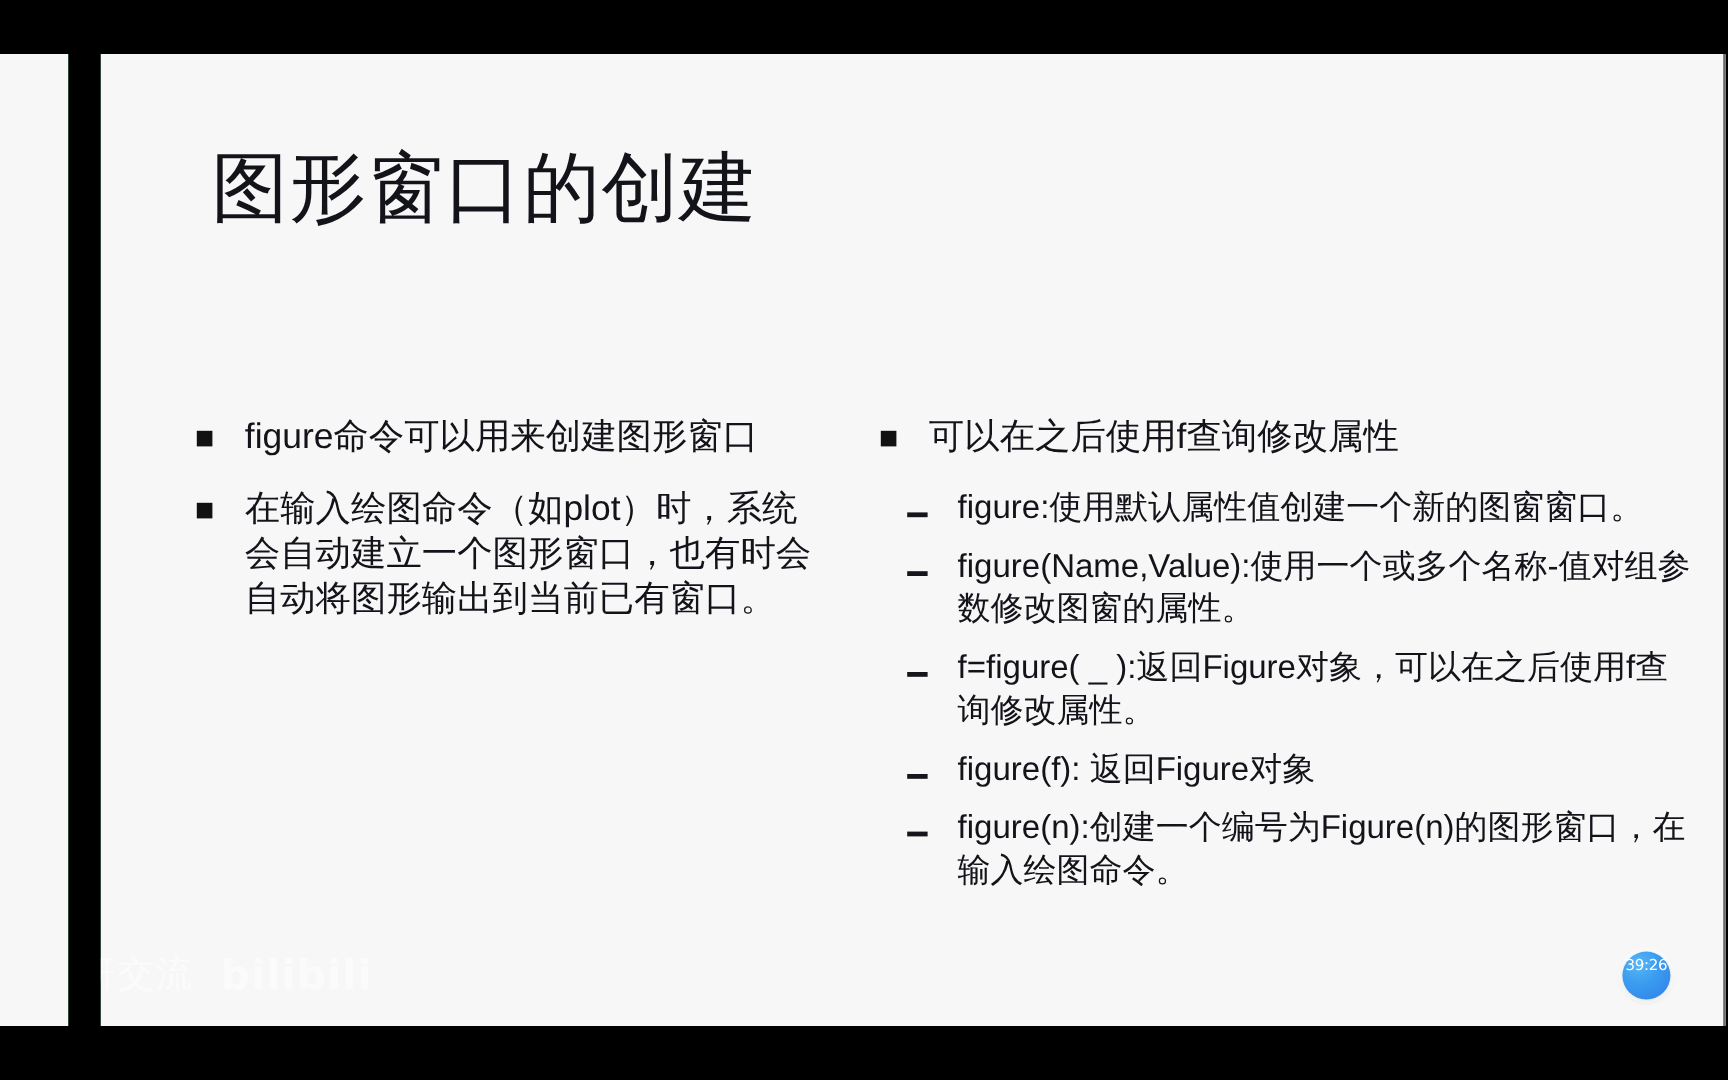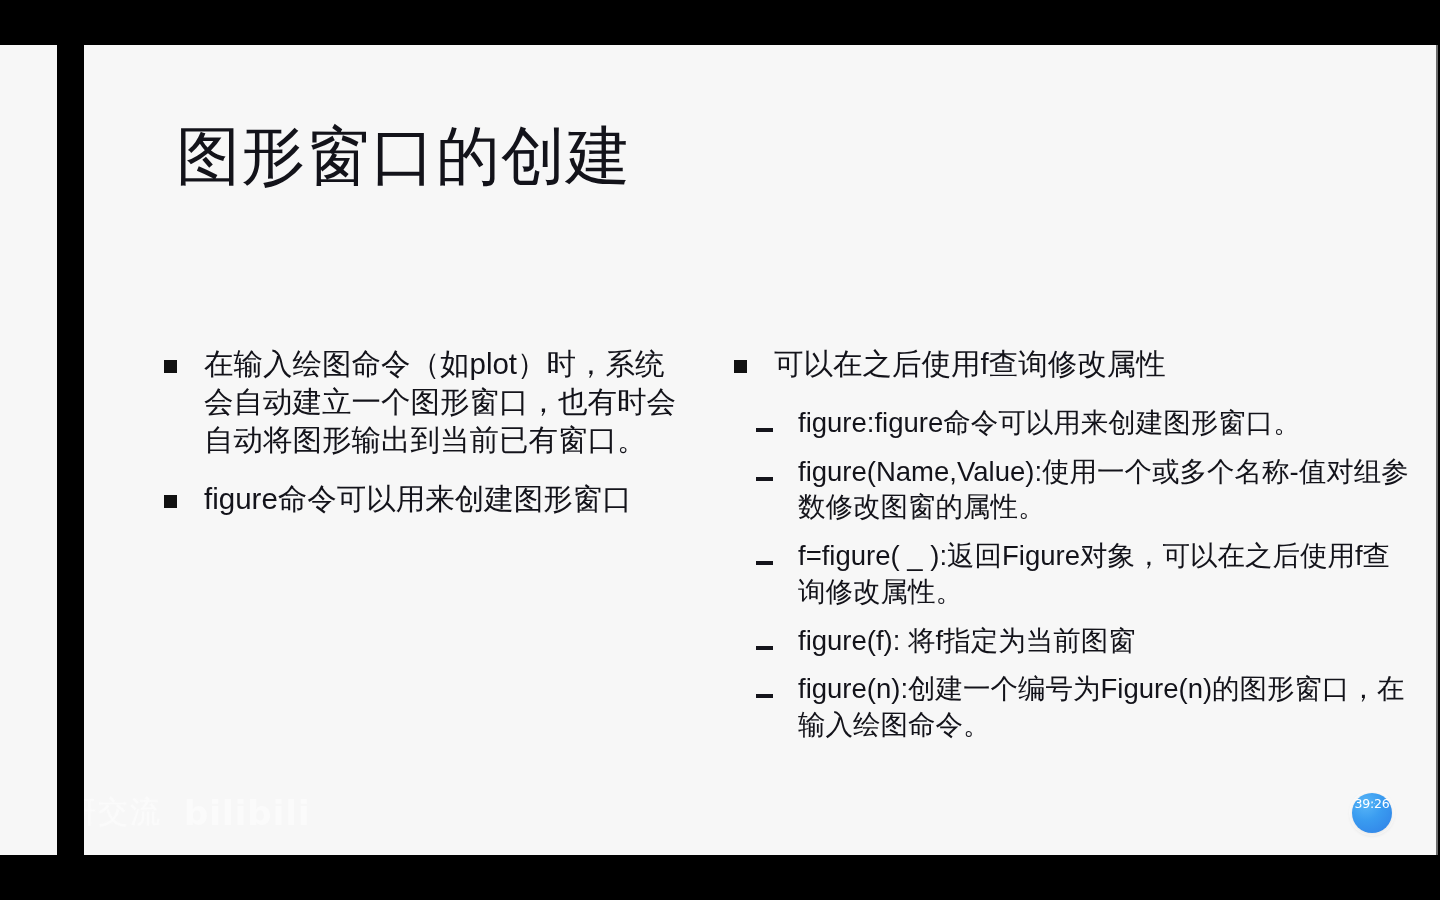--- a/index.html
+++ b/index.html
@@ -232,58 +232,58 @@
   <div id="slide">
 
     <div class="slide-right-edge"></div>
 
     <div class="slide-title">图形窗口的创建</div>
 
     <div class="col col-left">
 
       <div class="bullet-l1">
         <span class="marker"><i class="sq"></i></span>
-        <span class="text">在输入绘图命令（如plot）时，系统会自动建立一个图形窗口，也有时会自动将图形输出到当前已有窗口。</span>
+        <span class="text">figure命令可以用来创建图形窗口</span>
       </div>
 
       <div class="bullet-l1">
         <span class="marker"><i class="sq"></i></span>
-        <span class="text">figure命令可以用来创建图形窗口</span>
+        <span class="text">在输入绘图命令（如plot）时，系统会自动建立一个图形窗口，也有时会自动将图形输出到当前已有窗口。</span>
       </div>
 
 
     </div>
 
     <div class="col col-right">
 
       <div class="bullet-l1">
         <span class="marker"><i class="sq"></i></span>
         <span class="text">可以在之后使用f查询修改属性</span>
       </div>
 
       <div class="sub-list">
 
         <div class="bullet-l2">
           <span class="marker"><i class="dash"></i></span>
-          <span class="text">figure:figure命令可以用来创建图形窗口。</span>
+          <span class="text">figure:使用默认属性值创建一个新的图窗窗口。</span>
         </div>
 
         <div class="bullet-l2">
           <span class="marker"><i class="dash"></i></span>
           <span class="text">figure(Name,Value):使用一个或多个名称-值对组参数修改图窗的属性。</span>
         </div>
 
         <div class="bullet-l2">
           <span class="marker"><i class="dash"></i></span>
           <span class="text">f=figure( _ ):返回Figure对象，可以在之后使用f查询修改属性。</span>
         </div>
 
         <div class="bullet-l2">
           <span class="marker"><i class="dash"></i></span>
-          <span class="text">figure(f): 将f指定为当前图窗</span>
+          <span class="text">figure(f): 返回Figure对象</span>
         </div>
 
         <div class="bullet-l2">
           <span class="marker"><i class="dash"></i></span>
           <span class="text">figure(n):创建一个编号为Figure(n)的图形窗口，在输入绘图命令。</span>
         </div>
 
       </div>
     </div>
 

